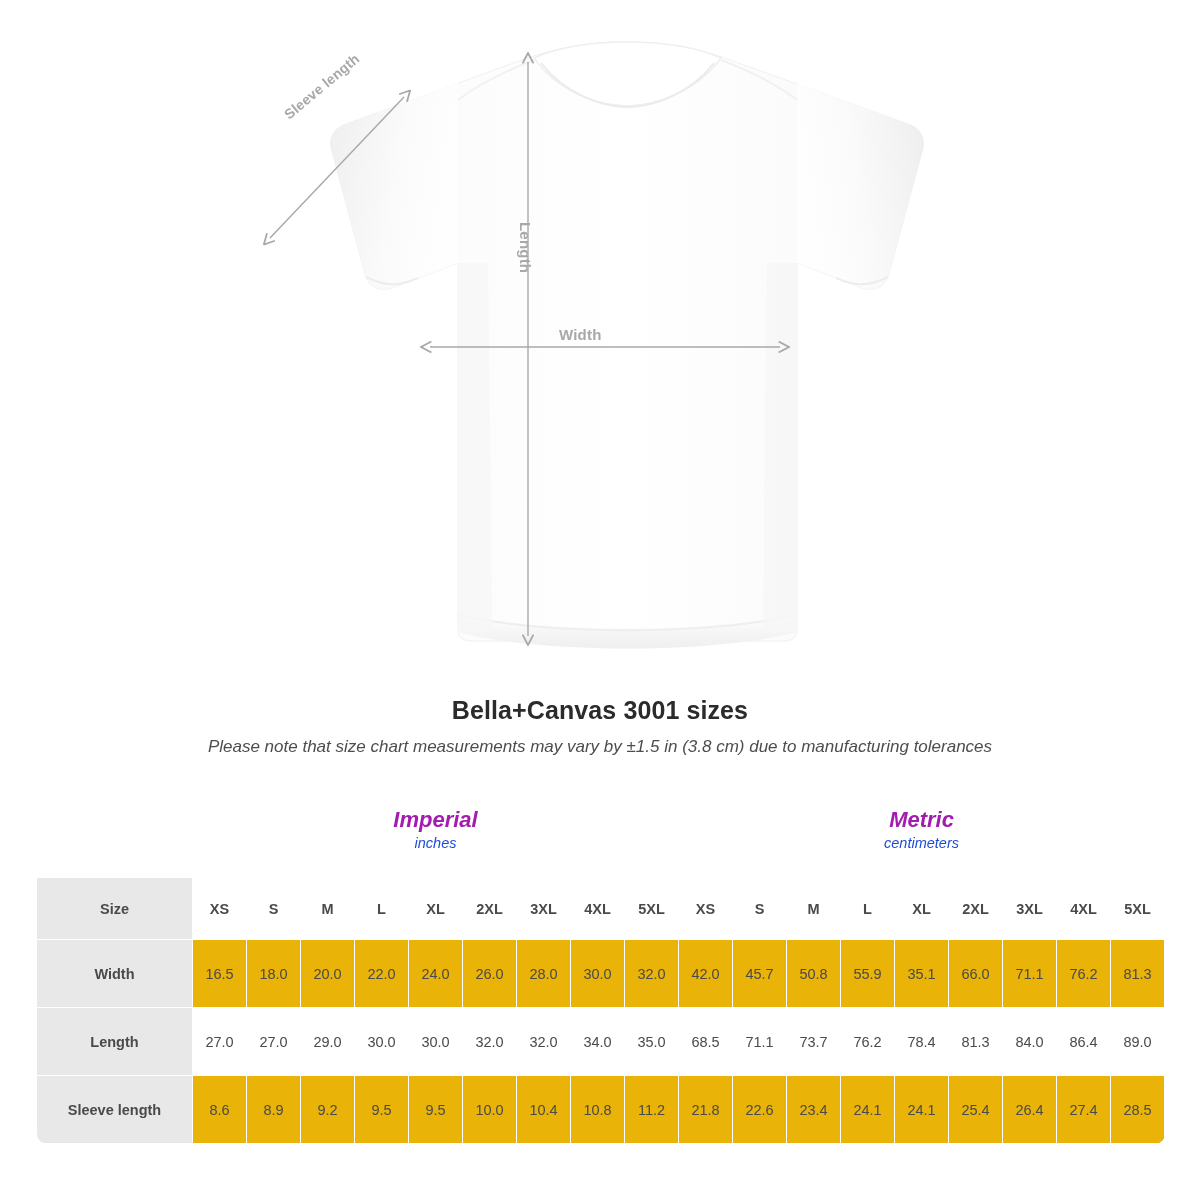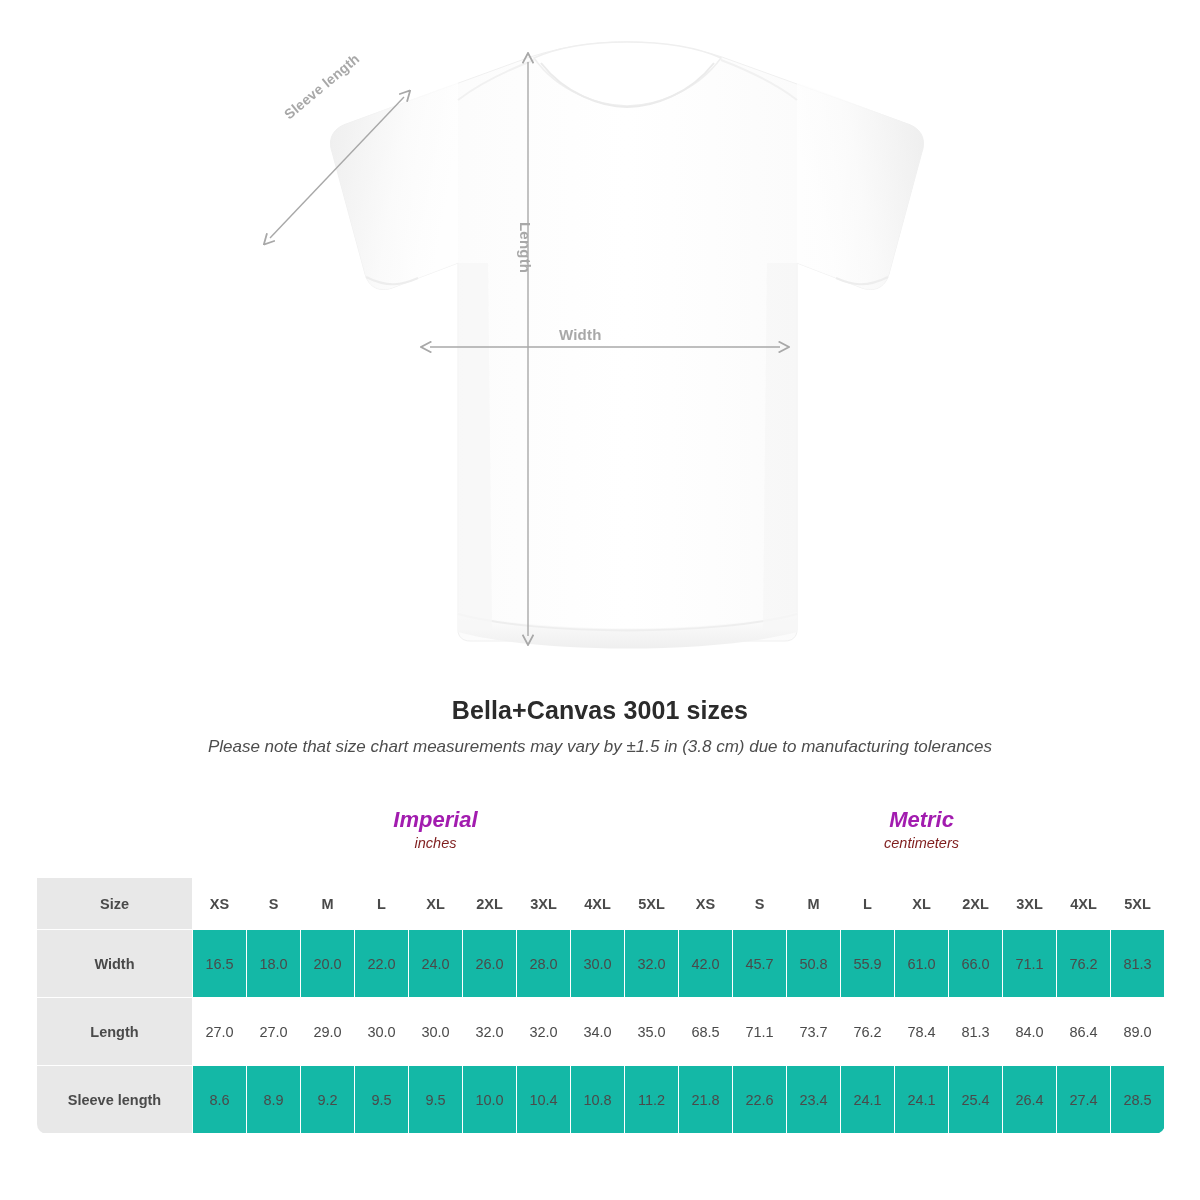--- a/index.html
+++ b/index.html
@@ -111,37 +111,37 @@
   .unit-name {
     font-size: 22px;
     font-style: italic;
     font-weight: bold;
     color: #a21caf;
     line-height: 1.1;
   }
   .unit-sub {
     font-size: 14.5px;
     font-style: italic;
-    color: #7f1d1d;
+    color: #1d4ed8;
     margin-top: 2px;
   }
 
   .size-row td, .size-row th {
-    height: 52px;
+    height: 62px;
     font-weight: bold;
     color: #4a4a4a;
     background: #ffffff;
   }
   .row-head {
     font-weight: bold;
     color: #4a4a4a;
     font-size: 15px;
     background: #e8e8e8 !important;
   }
-  tr.alt td { background: #14b8a6; }
+  tr.alt td { background: #eab308; }
   tr.alt td.row-head { background: #e8e8e8 !important; }
   .data-row td { height: 68px; }
   tr.last td.row-head { border-bottom-left-radius: 10px; }
   tr.last td:last-child { border-bottom-right-radius: 10px; }
   .size-row td.row-head { background: #e8e8e8 !important; }
 </style>
 </head>
 <body>
 
 <div class="page">
@@ -283,21 +283,21 @@
           <td>22.0</td>
           <td>24.0</td>
           <td>26.0</td>
           <td>28.0</td>
           <td>30.0</td>
           <td>32.0</td>
           <td>42.0</td>
           <td>45.7</td>
           <td>50.8</td>
           <td>55.9</td>
-          <td>61.0</td>
+          <td>35.1</td>
           <td>66.0</td>
           <td>71.1</td>
           <td>76.2</td>
           <td>81.3</td>
         </tr>
 
         <tr class="data-row">
           <td class="row-head">Length</td>
           <td>27.0</td>
           <td>27.0</td>

